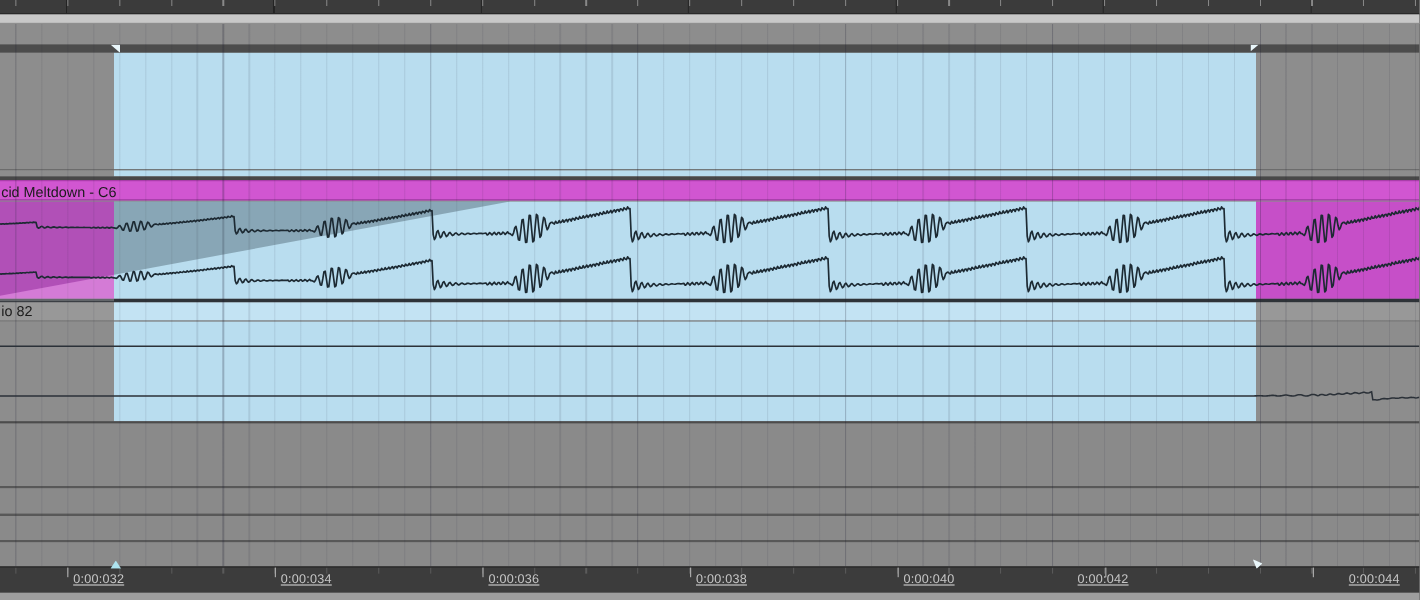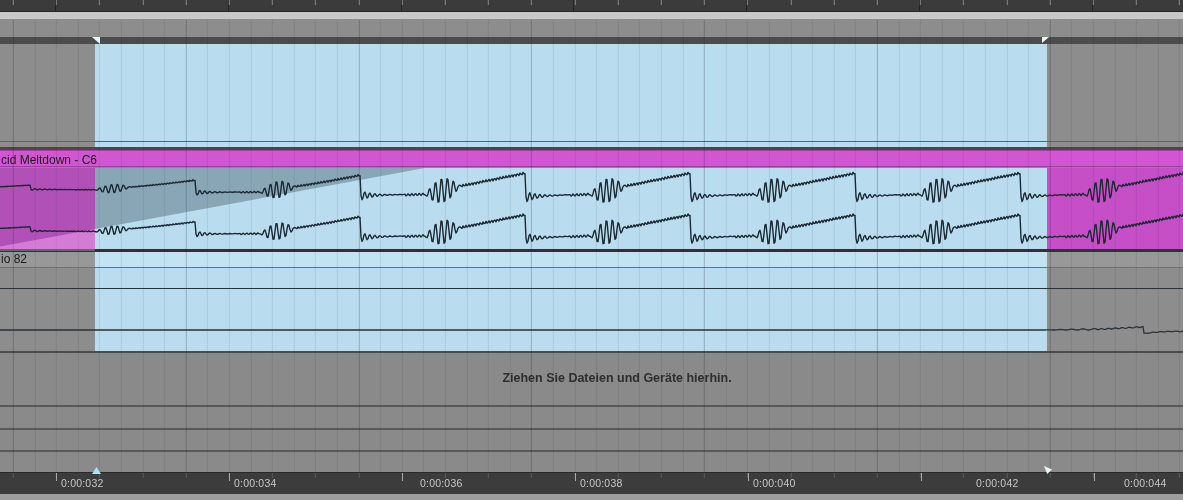--- a/index.html
+++ b/index.html
@@ -57,21 +57,21 @@
   .divider-e{left:0;top:428px;width:1183px;height:2px;background:#585858;}
   .band-f{left:0;top:430px;width:1183px;height:20px;background:var(--band_gray,#8a8a8a);}
   .divider-f{left:0;top:450px;width:1183px;height:2px;background:#585858;}
   .band-g{left:0;top:452px;width:1183px;height:20px;background:var(--band_gray,#8a8a8a);}
 
   .ruler{left:0;top:472px;width:1183px;height:22px;background-color:var(--ruler_bg,#3c3c3c);
     background-image:repeating-linear-gradient(90deg, rgba(170,170,170,.28) 0 1px, transparent 1px 43.2px);
     background-size:100% 5px;background-repeat:repeat-x;background-position:12.8px 0;
     border-top:1px solid #292929;}
   .ruler .tick{top:0;width:1px;height:8px;background:#a8a8a8;}
-  .ruler .rlabel{top:4px;font-size:10.5px;letter-spacing:.2px;color:var(--ruler_text,#c6c6c6);white-space:nowrap;}
+  .ruler .rlabel{top:4px;font-size:10.5px;letter-spacing:.2px;color:var(--ruler_text,#c6c6c6);white-space:nowrap;text-decoration:underline;}
   .bottom-strip{left:0;top:494px;width:1183px;height:6px;background:var(--bottom_strip,#9e9e9e);}
 
   
   .grid{left:0;top:20px;width:1183px;height:452px;pointer-events:none;
     background-image:
       repeating-linear-gradient(90deg, rgba(25,25,45,.16) 0 1px, transparent 1px 172.8px),
       repeating-linear-gradient(90deg, rgba(25,25,45,.10) 0 1px, transparent 1px 21.6px);
     background-position:12.8px 0,12.8px 0;}
 
   
@@ -128,38 +128,37 @@
   <svg class="wave-svg" width="1183" height="500" viewBox="0 0 1183 500">
     <path id="fade-dark-mag" fill="rgba(70,90,102,0.16)" d="M0 168 L95 168 L95 228.9 L0 246.4 Z"></path>
     <path id="fade-dark-blue" fill="rgba(70,90,102,0.42)" d="M95 168 L425 168 L95 228.9 Z"></path>
     <path id="fade-light-mag" fill="rgba(255,255,255,0.25)" d="M0 246.4 L95 228.9 L95 251 L0 251 Z"></path>
     <path id="wave-ch1" fill="none" stroke-width="1.4" stroke-linejoin="round" d="M0 186.6 L1 186.8 L2 186.5 L3 186.6 L4 186.7 L5 186.4 L6 186.5 L7 186.5 L8 186.2 L9 186.4 L10 186.4 L11 186.1 L12 186.3 L13 186.2 L14 185.9 L15 186.2 L16 185.9 L17 185.8 L18 186.0 L19 185.7 L20 185.7 L21 185.9 L22 185.5 L23 185.5 L24 185.7 L25 185.3 L26 185.4 L27 185.5 L28 185.1 L29 185.3 L30 185.2 L31 189.3 L32 190.2 L33 189.8 L34 188.9 L35 188.6 L36 189.3 L37 190.0 L38 189.8 L39 189.1 L40 188.9 L41 189.4 L42 189.8 L43 189.7 L44 189.2 L45 189.1 L46 189.4 L47 189.7 L48 189.7 L49 189.3 L50 189.2 L51 189.5 L52 189.7 L53 189.6 L54 189.4 L55 189.3 L56 189.5 L57 189.7 L58 189.6 L59 189.5 L60 189.4 L61 189.5 L62 189.6 L63 189.6 L64 189.5 L65 189.5 L66 189.6 L67 189.6 L68 189.6 L69 189.6 L70 189.5 L71 189.6 L72 189.6 L73 189.6 L74 189.6 L75 189.6 L76 190.0 L77 189.8 L78 189.4 L79 189.7 L80 190.0 L81 189.7 L82 189.4 L83 189.9 L84 190.0 L85 189.5 L86 189.5 L87 190.0 L88 189.9 L89 189.4 L90 189.7 L91 190.1 L92 189.7 L93 189.4 L94 189.8 L95 189.9 L96 190.1 L97 190.4 L98 189.7 L99 188.4 L100 188.0 L101 189.5 L102 191.6 L103 191.8 L104 189.2 L105 186.3 L106 186.1 L107 189.2 L108 192.6 L109 192.5 L110 188.7 L111 184.8 L112 184.9 L113 188.9 L114 192.6 L115 192.2 L116 188.1 L117 184.5 L118 184.8 L119 188.4 L120 191.4 L121 190.8 L122 187.7 L123 185.2 L124 185.7 L125 187.8 L126 189.1 L127 188.5 L128 187.3 L129 186.8 L130 186.7 L131 187.1 L132 187.3 L133 186.4 L134 187.0 L135 187.0 L136 186.2 L137 186.9 L138 186.6 L139 185.9 L140 186.7 L141 186.1 L142 185.7 L143 186.5 L144 185.7 L145 185.6 L146 186.2 L147 185.3 L148 185.4 L149 185.9 L150 184.9 L151 185.3 L152 185.5 L153 184.5 L154 185.2 L155 185.1 L156 184.2 L157 185.0 L158 184.7 L159 184.0 L160 184.8 L161 184.2 L162 183.7 L163 184.6 L164 183.7 L165 183.5 L166 184.2 L167 183.2 L168 183.4 L169 183.9 L170 182.8 L171 183.2 L172 183.4 L173 182.3 L174 183.0 L175 182.9 L176 182.0 L177 182.8 L178 182.4 L179 181.7 L180 182.6 L181 181.9 L182 181.4 L183 182.3 L184 181.3 L185 181.2 L186 181.9 L187 180.8 L188 181.0 L189 181.5 L190 180.3 L191 180.8 L192 181.0 L193 179.8 L194 180.6 L195 180.4 L196 192.4 L197 194.9 L198 193.9 L199 191.1 L200 190.4 L201 192.3 L202 194.0 L203 193.4 L204 191.5 L205 191.0 L206 192.3 L207 193.5 L208 193.1 L209 191.8 L210 191.4 L211 192.2 L212 193.0 L213 192.8 L214 192.0 L215 191.7 L216 192.2 L217 192.8 L218 192.6 L219 192.0 L220 191.8 L221 192.2 L222 192.5 L223 192.5 L224 192.1 L225 191.9 L226 192.1 L227 192.4 L228 192.3 L229 192.1 L230 191.9 L231 192.1 L232 192.3 L233 192.2 L234 192.0 L235 191.9 L236 192.0 L237 192.1 L238 192.1 L239 192.0 L240 191.9 L241 192.9 L242 192.5 L243 191.6 L244 192.2 L245 192.9 L246 192.1 L247 191.5 L248 192.5 L249 192.8 L250 191.7 L251 191.7 L252 192.7 L253 192.4 L254 191.4 L255 191.9 L256 192.8 L257 192.0 L258 191.3 L259 192.2 L260 192.3 L261 192.8 L262 193.3 L263 191.8 L264 189.1 L265 188.3 L266 191.5 L267 195.8 L268 196.0 L269 190.8 L270 184.8 L271 184.4 L272 190.8 L273 197.6 L274 197.4 L275 189.7 L276 182.0 L277 182.2 L278 190.0 L279 197.4 L280 196.6 L281 188.6 L282 181.4 L283 182.0 L284 189.1 L285 194.9 L286 193.8 L287 187.6 L288 183.0 L289 183.8 L290 187.9 L291 190.4 L292 189.3 L293 186.9 L294 186.1 L295 185.9 L296 186.5 L297 187.0 L298 185.3 L299 186.4 L300 186.3 L301 184.8 L302 186.1 L303 185.6 L304 184.4 L305 185.9 L306 184.8 L307 184.1 L308 185.5 L309 184.1 L310 183.8 L311 185.0 L312 183.3 L313 183.6 L314 184.5 L315 182.7 L316 183.4 L317 183.8 L318 182.0 L319 183.2 L320 183.1 L321 181.5 L322 182.9 L323 182.3 L324 181.1 L325 182.6 L326 181.5 L327 180.7 L328 182.2 L329 180.7 L330 180.4 L331 181.7 L332 179.9 L333 180.2 L334 181.0 L335 179.1 L336 179.9 L337 180.3 L338 178.5 L339 179.7 L340 179.5 L341 177.9 L342 179.4 L343 178.7 L344 177.4 L345 179.0 L346 177.8 L347 177.0 L348 178.5 L349 176.9 L350 176.7 L351 178.0 L352 176.1 L353 176.4 L354 177.3 L355 175.3 L356 176.1 L357 176.5 L358 174.6 L359 175.8 L360 175.6 L361 195.5 L362 199.7 L363 197.9 L364 193.3 L365 192.1 L366 195.3 L367 198.1 L368 197.0 L369 194.0 L370 193.1 L371 195.1 L372 197.1 L373 196.4 L374 194.4 L375 193.7 L376 195.0 L377 196.3 L378 195.9 L379 194.6 L380 194.1 L381 194.9 L382 195.8 L383 195.6 L384 194.6 L385 194.3 L386 194.8 L387 195.4 L388 195.3 L389 194.6 L390 194.4 L391 194.7 L392 195.1 L393 195.0 L394 194.6 L395 194.4 L396 194.6 L397 194.9 L398 194.8 L399 194.5 L400 194.4 L401 194.5 L402 194.7 L403 194.6 L404 194.4 L405 194.3 L406 195.8 L407 195.2 L408 193.8 L409 194.7 L410 195.8 L411 194.5 L412 193.6 L413 195.1 L414 195.5 L415 193.9 L416 193.8 L417 195.4 L418 195.0 L419 193.4 L420 194.1 L421 195.4 L422 194.3 L423 193.2 L424 194.5 L425 194.7 L426 195.5 L427 196.2 L428 194.0 L429 189.8 L430 188.7 L431 193.4 L432 199.7 L433 200.1 L434 192.3 L435 183.4 L436 182.8 L437 192.2 L438 202.1 L439 201.8 L440 190.6 L441 179.4 L442 179.7 L443 191.0 L444 201.6 L445 200.5 L446 188.9 L447 178.7 L448 179.7 L449 189.7 L450 197.8 L451 196.2 L452 187.6 L453 181.1 L454 182.3 L455 188.0 L456 191.4 L457 189.8 L458 186.6 L459 185.5 L460 185.2 L461 186.1 L462 186.7 L463 184.4 L464 185.9 L465 185.8 L466 183.8 L467 185.6 L468 184.9 L469 183.3 L470 185.2 L471 183.9 L472 182.9 L473 184.8 L474 182.9 L475 182.6 L476 184.2 L477 182.0 L478 182.3 L479 183.5 L480 181.2 L481 182.1 L482 182.7 L483 180.4 L484 181.9 L485 181.8 L486 179.8 L487 181.6 L488 180.8 L489 179.3 L490 181.2 L491 179.9 L492 178.9 L493 180.8 L494 178.9 L495 178.6 L496 180.2 L497 178.0 L498 178.4 L499 179.5 L500 177.1 L501 178.1 L502 178.7 L503 176.4 L504 177.9 L505 177.8 L506 175.8 L507 177.6 L508 176.8 L509 175.3 L510 177.3 L511 175.8 L512 174.9 L513 176.8 L514 174.9 L515 174.6 L516 176.2 L517 174.0 L518 174.4 L519 175.5 L520 173.1 L521 174.2 L522 174.7 L523 172.4 L524 173.9 L525 173.8 L526 196.7 L527 201.5 L528 199.4 L529 194.1 L530 192.7 L531 196.4 L532 199.6 L533 198.3 L534 194.8 L535 193.8 L536 196.1 L537 198.2 L538 197.5 L539 195.2 L540 194.4 L541 195.9 L542 197.3 L543 196.8 L544 195.3 L545 194.7 L546 195.7 L547 196.6 L548 196.3 L549 195.3 L550 194.9 L551 195.5 L552 196.1 L553 195.9 L554 195.2 L555 194.9 L556 195.3 L557 195.7 L558 195.5 L559 195.1 L560 194.8 L561 195.1 L562 195.3 L563 195.2 L564 194.9 L565 194.7 L566 194.8 L567 195.0 L568 194.9 L569 194.7 L570 194.6 L571 196.1 L572 195.5 L573 194.0 L574 194.9 L575 196.0 L576 194.7 L577 193.8 L578 195.3 L579 195.7 L580 194.0 L581 193.9 L582 195.5 L583 195.1 L584 193.5 L585 194.2 L586 195.5 L587 194.3 L588 193.2 L589 194.6 L590 194.7 L591 195.5 L592 196.2 L593 194.0 L594 189.8 L595 188.7 L596 193.4 L597 199.7 L598 200.1 L599 192.3 L600 183.4 L601 182.8 L602 192.2 L603 202.1 L604 201.8 L605 190.6 L606 179.4 L607 179.7 L608 191.0 L609 201.6 L610 200.5 L611 188.9 L612 178.7 L613 179.7 L614 189.7 L615 197.8 L616 196.2 L617 187.6 L618 181.1 L619 182.3 L620 188.0 L621 191.4 L622 189.8 L623 186.6 L624 185.5 L625 185.2 L626 186.1 L627 186.7 L628 184.4 L629 185.9 L630 185.8 L631 183.8 L632 185.6 L633 184.9 L634 183.3 L635 185.2 L636 183.9 L637 182.9 L638 184.8 L639 182.9 L640 182.6 L641 184.2 L642 182.0 L643 182.3 L644 183.5 L645 181.2 L646 182.1 L647 182.7 L648 180.4 L649 181.9 L650 181.8 L651 179.8 L652 181.6 L653 180.8 L654 179.3 L655 181.2 L656 179.9 L657 178.9 L658 180.8 L659 178.9 L660 178.6 L661 180.2 L662 178.0 L663 178.4 L664 179.5 L665 177.1 L666 178.1 L667 178.7 L668 176.4 L669 177.9 L670 177.8 L671 175.8 L672 177.6 L673 176.8 L674 175.3 L675 177.3 L676 175.8 L677 174.9 L678 176.8 L679 174.9 L680 174.6 L681 176.2 L682 174.0 L683 174.4 L684 175.5 L685 173.1 L686 174.2 L687 174.7 L688 172.4 L689 173.9 L690 173.8 L691 196.7 L692 201.5 L693 199.4 L694 194.1 L695 192.7 L696 196.4 L697 199.6 L698 198.3 L699 194.8 L700 193.8 L701 196.1 L702 198.2 L703 197.5 L704 195.2 L705 194.4 L706 195.9 L707 197.3 L708 196.8 L709 195.3 L710 194.7 L711 195.7 L712 196.6 L713 196.3 L714 195.3 L715 194.9 L716 195.5 L717 196.1 L718 195.9 L719 195.2 L720 194.9 L721 195.3 L722 195.7 L723 195.5 L724 195.1 L725 194.8 L726 195.1 L727 195.3 L728 195.2 L729 194.9 L730 194.7 L731 194.8 L732 195.0 L733 194.9 L734 194.7 L735 194.6 L736 196.1 L737 195.5 L738 194.0 L739 194.9 L740 196.0 L741 194.7 L742 193.8 L743 195.3 L744 195.7 L745 194.0 L746 193.9 L747 195.5 L748 195.1 L749 193.5 L750 194.2 L751 195.5 L752 194.3 L753 193.2 L754 194.6 L755 194.7 L756 195.5 L757 196.2 L758 194.0 L759 189.8 L760 188.7 L761 193.4 L762 199.7 L763 200.1 L764 192.3 L765 183.4 L766 182.8 L767 192.2 L768 202.1 L769 201.8 L770 190.6 L771 179.4 L772 179.7 L773 191.0 L774 201.6 L775 200.5 L776 188.9 L777 178.7 L778 179.7 L779 189.7 L780 197.8 L781 196.2 L782 187.6 L783 181.1 L784 182.3 L785 188.0 L786 191.4 L787 189.8 L788 186.6 L789 185.5 L790 185.2 L791 186.1 L792 186.7 L793 184.4 L794 185.9 L795 185.8 L796 183.8 L797 185.6 L798 184.9 L799 183.3 L800 185.2 L801 183.9 L802 182.9 L803 184.8 L804 182.9 L805 182.6 L806 184.2 L807 182.0 L808 182.3 L809 183.5 L810 181.2 L811 182.1 L812 182.7 L813 180.4 L814 181.9 L815 181.8 L816 179.8 L817 181.6 L818 180.8 L819 179.3 L820 181.2 L821 179.9 L822 178.9 L823 180.8 L824 178.9 L825 178.6 L826 180.2 L827 178.0 L828 178.4 L829 179.5 L830 177.1 L831 178.1 L832 178.7 L833 176.4 L834 177.9 L835 177.8 L836 175.8 L837 177.6 L838 176.8 L839 175.3 L840 177.3 L841 175.8 L842 174.9 L843 176.8 L844 174.9 L845 174.6 L846 176.2 L847 174.0 L848 174.4 L849 175.5 L850 173.1 L851 174.2 L852 174.7 L853 172.4 L854 173.9 L855 173.8 L856 196.7 L857 201.5 L858 199.4 L859 194.1 L860 192.7 L861 196.4 L862 199.6 L863 198.3 L864 194.8 L865 193.8 L866 196.1 L867 198.2 L868 197.5 L869 195.2 L870 194.4 L871 195.9 L872 197.3 L873 196.8 L874 195.3 L875 194.7 L876 195.7 L877 196.6 L878 196.3 L879 195.3 L880 194.9 L881 195.5 L882 196.1 L883 195.9 L884 195.2 L885 194.9 L886 195.3 L887 195.7 L888 195.5 L889 195.1 L890 194.8 L891 195.1 L892 195.3 L893 195.2 L894 194.9 L895 194.7 L896 194.8 L897 195.0 L898 194.9 L899 194.7 L900 194.6 L901 196.1 L902 195.5 L903 194.0 L904 194.9 L905 196.0 L906 194.7 L907 193.8 L908 195.3 L909 195.7 L910 194.0 L911 193.9 L912 195.5 L913 195.1 L914 193.5 L915 194.2 L916 195.5 L917 194.3 L918 193.2 L919 194.6 L920 194.7 L921 195.5 L922 196.2 L923 194.0 L924 189.8 L925 188.7 L926 193.4 L927 199.7 L928 200.1 L929 192.3 L930 183.4 L931 182.8 L932 192.2 L933 202.1 L934 201.8 L935 190.6 L936 179.4 L937 179.7 L938 191.0 L939 201.6 L940 200.5 L941 188.9 L942 178.7 L943 179.7 L944 189.7 L945 197.8 L946 196.2 L947 187.6 L948 181.1 L949 182.3 L950 188.0 L951 191.4 L952 189.8 L953 186.6 L954 185.5 L955 185.2 L956 186.1 L957 186.7 L958 184.4 L959 185.9 L960 185.8 L961 183.8 L962 185.6 L963 184.9 L964 183.3 L965 185.2 L966 183.9 L967 182.9 L968 184.8 L969 182.9 L970 182.6 L971 184.2 L972 182.0 L973 182.3 L974 183.5 L975 181.2 L976 182.1 L977 182.7 L978 180.4 L979 181.9 L980 181.8 L981 179.8 L982 181.6 L983 180.8 L984 179.3 L985 181.2 L986 179.9 L987 178.9 L988 180.8 L989 178.9 L990 178.6 L991 180.2 L992 178.0 L993 178.4 L994 179.5 L995 177.1 L996 178.1 L997 178.7 L998 176.4 L999 177.9 L1000 177.8 L1001 175.8 L1002 177.6 L1003 176.8 L1004 175.3 L1005 177.3 L1006 175.8 L1007 174.9 L1008 176.8 L1009 174.9 L1010 174.6 L1011 176.2 L1012 174.0 L1013 174.4 L1014 175.5 L1015 173.1 L1016 174.2 L1017 174.7 L1018 172.4 L1019 173.9 L1020 173.8 L1021 196.7 L1022 201.5 L1023 199.4 L1024 194.1 L1025 192.7 L1026 196.4 L1027 199.6 L1028 198.3 L1029 194.8 L1030 193.8 L1031 196.1 L1032 198.2 L1033 197.5 L1034 195.2 L1035 194.4 L1036 195.9 L1037 197.3 L1038 196.8 L1039 195.3 L1040 194.7 L1041 195.7 L1042 196.6 L1043 196.3 L1044 195.3 L1045 194.9 L1046 195.5 L1047 196.1 L1048 195.9 L1049 195.2 L1050 194.9 L1051 195.3 L1052 195.7 L1053 195.5 L1054 195.1 L1055 194.8 L1056 195.1 L1057 195.3 L1058 195.2 L1059 194.9 L1060 194.7 L1061 194.8 L1062 195.0 L1063 194.9 L1064 194.7 L1065 194.6 L1066 196.1 L1067 195.5 L1068 194.0 L1069 194.9 L1070 196.0 L1071 194.7 L1072 193.8 L1073 195.3 L1074 195.7 L1075 194.0 L1076 193.9 L1077 195.5 L1078 195.1 L1079 193.5 L1080 194.2 L1081 195.5 L1082 194.3 L1083 193.2 L1084 194.6 L1085 194.7 L1086 195.5 L1087 196.2 L1088 194.0 L1089 189.8 L1090 188.7 L1091 193.4 L1092 199.7 L1093 200.1 L1094 192.3 L1095 183.4 L1096 182.8 L1097 192.2 L1098 202.1 L1099 201.8 L1100 190.6 L1101 179.4 L1102 179.7 L1103 191.0 L1104 201.6 L1105 200.5 L1106 188.9 L1107 178.7 L1108 179.7 L1109 189.7 L1110 197.8 L1111 196.2 L1112 187.6 L1113 181.1 L1114 182.3 L1115 188.0 L1116 191.4 L1117 189.8 L1118 186.6 L1119 185.5 L1120 185.2 L1121 186.1 L1122 186.7 L1123 184.4 L1124 185.9 L1125 185.8 L1126 183.8 L1127 185.6 L1128 184.9 L1129 183.3 L1130 185.2 L1131 183.9 L1132 182.9 L1133 184.8 L1134 182.9 L1135 182.6 L1136 184.2 L1137 182.0 L1138 182.3 L1139 183.5 L1140 181.2 L1141 182.1 L1142 182.7 L1143 180.4 L1144 181.9 L1145 181.8 L1146 179.8 L1147 181.6 L1148 180.8 L1149 179.3 L1150 181.2 L1151 179.9 L1152 178.9 L1153 180.8 L1154 178.9 L1155 178.6 L1156 180.2 L1157 178.0 L1158 178.4 L1159 179.5 L1160 177.1 L1161 178.1 L1162 178.7 L1163 176.4 L1164 177.9 L1165 177.8 L1166 175.8 L1167 177.6 L1168 176.8 L1169 175.3 L1170 177.3 L1171 175.8 L1172 174.9 L1173 176.8 L1174 174.9 L1175 174.6 L1176 176.2 L1177 174.0 L1178 174.4 L1179 175.5 L1180 173.1 L1181 174.2 L1182 174.7 L1183 172.4" stroke="#1d2a33"></path>
     <path id="wave-ch2" fill="none" stroke-width="1.4" stroke-linejoin="round" d="M0 228.2 L1 228.4 L2 228.1 L3 228.2 L4 228.3 L5 228.0 L6 228.1 L7 228.1 L8 227.8 L9 228.0 L10 228.0 L11 227.7 L12 227.9 L13 227.8 L14 227.5 L15 227.8 L16 227.5 L17 227.4 L18 227.6 L19 227.3 L20 227.3 L21 227.5 L22 227.1 L23 227.1 L24 227.3 L25 226.9 L26 227.0 L27 227.1 L28 226.7 L29 226.9 L30 226.8 L31 230.9 L32 231.8 L33 231.4 L34 230.5 L35 230.2 L36 230.9 L37 231.6 L38 231.4 L39 230.7 L40 230.5 L41 231.0 L42 231.4 L43 231.3 L44 230.8 L45 230.7 L46 231.0 L47 231.3 L48 231.3 L49 230.9 L50 230.8 L51 231.1 L52 231.3 L53 231.2 L54 231.0 L55 230.9 L56 231.1 L57 231.3 L58 231.2 L59 231.1 L60 231.0 L61 231.1 L62 231.2 L63 231.2 L64 231.1 L65 231.1 L66 231.2 L67 231.2 L68 231.2 L69 231.2 L70 231.1 L71 231.2 L72 231.2 L73 231.2 L74 231.2 L75 231.2 L76 231.6 L77 231.4 L78 231.0 L79 231.3 L80 231.6 L81 231.3 L82 231.0 L83 231.5 L84 231.6 L85 231.1 L86 231.1 L87 231.6 L88 231.5 L89 231.0 L90 231.3 L91 231.7 L92 231.3 L93 231.0 L94 231.4 L95 231.5 L96 231.7 L97 232.0 L98 231.3 L99 230.0 L100 229.6 L101 231.1 L102 233.2 L103 233.4 L104 230.8 L105 227.9 L106 227.7 L107 230.8 L108 234.2 L109 234.1 L110 230.3 L111 226.4 L112 226.5 L113 230.5 L114 234.2 L115 233.8 L116 229.7 L117 226.1 L118 226.4 L119 230.0 L120 233.0 L121 232.4 L122 229.3 L123 226.8 L124 227.3 L125 229.4 L126 230.7 L127 230.1 L128 228.9 L129 228.4 L130 228.3 L131 228.7 L132 228.9 L133 228.0 L134 228.6 L135 228.6 L136 227.8 L137 228.5 L138 228.2 L139 227.5 L140 228.3 L141 227.7 L142 227.3 L143 228.1 L144 227.3 L145 227.2 L146 227.8 L147 226.9 L148 227.0 L149 227.5 L150 226.5 L151 226.9 L152 227.1 L153 226.1 L154 226.8 L155 226.7 L156 225.8 L157 226.6 L158 226.3 L159 225.6 L160 226.4 L161 225.8 L162 225.3 L163 226.2 L164 225.3 L165 225.1 L166 225.8 L167 224.8 L168 225.0 L169 225.5 L170 224.4 L171 224.8 L172 225.0 L173 223.9 L174 224.6 L175 224.5 L176 223.6 L177 224.4 L178 224.0 L179 223.3 L180 224.2 L181 223.5 L182 223.0 L183 223.9 L184 222.9 L185 222.8 L186 223.5 L187 222.4 L188 222.6 L189 223.1 L190 221.9 L191 222.4 L192 222.6 L193 221.4 L194 222.2 L195 222.0 L196 234.0 L197 236.5 L198 235.5 L199 232.7 L200 232.0 L201 233.9 L202 235.6 L203 235.0 L204 233.1 L205 232.6 L206 233.9 L207 235.1 L208 234.7 L209 233.4 L210 233.0 L211 233.8 L212 234.6 L213 234.4 L214 233.6 L215 233.3 L216 233.8 L217 234.4 L218 234.2 L219 233.6 L220 233.4 L221 233.8 L222 234.1 L223 234.1 L224 233.7 L225 233.5 L226 233.7 L227 234.0 L228 233.9 L229 233.7 L230 233.5 L231 233.7 L232 233.9 L233 233.8 L234 233.6 L235 233.5 L236 233.6 L237 233.7 L238 233.7 L239 233.6 L240 233.5 L241 234.5 L242 234.1 L243 233.2 L244 233.8 L245 234.5 L246 233.7 L247 233.1 L248 234.1 L249 234.4 L250 233.3 L251 233.3 L252 234.3 L253 234.0 L254 233.0 L255 233.5 L256 234.4 L257 233.6 L258 232.9 L259 233.8 L260 233.9 L261 234.4 L262 234.9 L263 233.4 L264 230.7 L265 229.9 L266 233.1 L267 237.4 L268 237.6 L269 232.4 L270 226.4 L271 226.0 L272 232.4 L273 239.2 L274 239.0 L275 231.3 L276 223.6 L277 223.8 L278 231.6 L279 239.0 L280 238.2 L281 230.2 L282 223.0 L283 223.6 L284 230.7 L285 236.5 L286 235.4 L287 229.2 L288 224.6 L289 225.4 L290 229.5 L291 232.0 L292 230.9 L293 228.5 L294 227.7 L295 227.5 L296 228.1 L297 228.6 L298 226.9 L299 228.0 L300 227.9 L301 226.4 L302 227.7 L303 227.2 L304 226.0 L305 227.5 L306 226.4 L307 225.7 L308 227.1 L309 225.7 L310 225.4 L311 226.6 L312 224.9 L313 225.2 L314 226.1 L315 224.3 L316 225.0 L317 225.4 L318 223.6 L319 224.8 L320 224.7 L321 223.1 L322 224.5 L323 223.9 L324 222.7 L325 224.2 L326 223.1 L327 222.3 L328 223.8 L329 222.3 L330 222.0 L331 223.3 L332 221.5 L333 221.8 L334 222.6 L335 220.7 L336 221.5 L337 221.9 L338 220.1 L339 221.3 L340 221.1 L341 219.5 L342 221.0 L343 220.3 L344 219.0 L345 220.6 L346 219.4 L347 218.6 L348 220.1 L349 218.5 L350 218.3 L351 219.6 L352 217.7 L353 218.0 L354 218.9 L355 216.9 L356 217.7 L357 218.1 L358 216.2 L359 217.4 L360 217.2 L361 237.1 L362 241.3 L363 239.5 L364 234.9 L365 233.7 L366 236.9 L367 239.7 L368 238.6 L369 235.6 L370 234.7 L371 236.7 L372 238.7 L373 238.0 L374 236.0 L375 235.3 L376 236.6 L377 237.9 L378 237.5 L379 236.2 L380 235.7 L381 236.5 L382 237.4 L383 237.2 L384 236.2 L385 235.9 L386 236.4 L387 237.0 L388 236.9 L389 236.2 L390 236.0 L391 236.3 L392 236.7 L393 236.6 L394 236.2 L395 236.0 L396 236.2 L397 236.5 L398 236.4 L399 236.1 L400 236.0 L401 236.1 L402 236.3 L403 236.2 L404 236.0 L405 235.9 L406 237.4 L407 236.8 L408 235.4 L409 236.3 L410 237.4 L411 236.1 L412 235.2 L413 236.7 L414 237.1 L415 235.5 L416 235.4 L417 237.0 L418 236.6 L419 235.0 L420 235.7 L421 237.0 L422 235.9 L423 234.8 L424 236.1 L425 236.3 L426 237.1 L427 237.8 L428 235.6 L429 231.4 L430 230.3 L431 235.0 L432 241.3 L433 241.7 L434 233.9 L435 225.0 L436 224.4 L437 233.8 L438 243.7 L439 243.4 L440 232.2 L441 221.0 L442 221.3 L443 232.6 L444 243.2 L445 242.1 L446 230.5 L447 220.3 L448 221.3 L449 231.3 L450 239.4 L451 237.8 L452 229.2 L453 222.7 L454 223.9 L455 229.6 L456 233.0 L457 231.4 L458 228.2 L459 227.1 L460 226.8 L461 227.7 L462 228.3 L463 226.0 L464 227.5 L465 227.4 L466 225.4 L467 227.2 L468 226.5 L469 224.9 L470 226.8 L471 225.5 L472 224.5 L473 226.4 L474 224.5 L475 224.2 L476 225.8 L477 223.6 L478 223.9 L479 225.1 L480 222.8 L481 223.7 L482 224.3 L483 222.0 L484 223.5 L485 223.4 L486 221.4 L487 223.2 L488 222.4 L489 220.9 L490 222.8 L491 221.5 L492 220.5 L493 222.4 L494 220.5 L495 220.2 L496 221.8 L497 219.6 L498 220.0 L499 221.1 L500 218.7 L501 219.7 L502 220.3 L503 218.0 L504 219.5 L505 219.4 L506 217.4 L507 219.2 L508 218.4 L509 216.9 L510 218.9 L511 217.4 L512 216.5 L513 218.4 L514 216.5 L515 216.2 L516 217.8 L517 215.6 L518 216.0 L519 217.1 L520 214.7 L521 215.8 L522 216.3 L523 214.0 L524 215.5 L525 215.4 L526 238.3 L527 243.1 L528 241.0 L529 235.7 L530 234.3 L531 238.0 L532 241.2 L533 239.9 L534 236.4 L535 235.4 L536 237.7 L537 239.8 L538 239.1 L539 236.8 L540 236.0 L541 237.5 L542 238.9 L543 238.4 L544 236.9 L545 236.3 L546 237.3 L547 238.2 L548 237.9 L549 236.9 L550 236.5 L551 237.1 L552 237.7 L553 237.5 L554 236.8 L555 236.5 L556 236.9 L557 237.3 L558 237.1 L559 236.7 L560 236.4 L561 236.7 L562 236.9 L563 236.8 L564 236.5 L565 236.3 L566 236.4 L567 236.6 L568 236.5 L569 236.3 L570 236.2 L571 237.7 L572 237.1 L573 235.6 L574 236.5 L575 237.6 L576 236.3 L577 235.4 L578 236.9 L579 237.3 L580 235.6 L581 235.5 L582 237.1 L583 236.7 L584 235.1 L585 235.8 L586 237.1 L587 235.9 L588 234.8 L589 236.2 L590 236.3 L591 237.1 L592 237.8 L593 235.6 L594 231.4 L595 230.3 L596 235.0 L597 241.3 L598 241.7 L599 233.9 L600 225.0 L601 224.4 L602 233.8 L603 243.7 L604 243.4 L605 232.2 L606 221.0 L607 221.3 L608 232.6 L609 243.2 L610 242.1 L611 230.5 L612 220.3 L613 221.3 L614 231.3 L615 239.4 L616 237.8 L617 229.2 L618 222.7 L619 223.9 L620 229.6 L621 233.0 L622 231.4 L623 228.2 L624 227.1 L625 226.8 L626 227.7 L627 228.3 L628 226.0 L629 227.5 L630 227.4 L631 225.4 L632 227.2 L633 226.5 L634 224.9 L635 226.8 L636 225.5 L637 224.5 L638 226.4 L639 224.5 L640 224.2 L641 225.8 L642 223.6 L643 223.9 L644 225.1 L645 222.8 L646 223.7 L647 224.3 L648 222.0 L649 223.5 L650 223.4 L651 221.4 L652 223.2 L653 222.4 L654 220.9 L655 222.8 L656 221.5 L657 220.5 L658 222.4 L659 220.5 L660 220.2 L661 221.8 L662 219.6 L663 220.0 L664 221.1 L665 218.7 L666 219.7 L667 220.3 L668 218.0 L669 219.5 L670 219.4 L671 217.4 L672 219.2 L673 218.4 L674 216.9 L675 218.9 L676 217.4 L677 216.5 L678 218.4 L679 216.5 L680 216.2 L681 217.8 L682 215.6 L683 216.0 L684 217.1 L685 214.7 L686 215.8 L687 216.3 L688 214.0 L689 215.5 L690 215.4 L691 238.3 L692 243.1 L693 241.0 L694 235.7 L695 234.3 L696 238.0 L697 241.2 L698 239.9 L699 236.4 L700 235.4 L701 237.7 L702 239.8 L703 239.1 L704 236.8 L705 236.0 L706 237.5 L707 238.9 L708 238.4 L709 236.9 L710 236.3 L711 237.3 L712 238.2 L713 237.9 L714 236.9 L715 236.5 L716 237.1 L717 237.7 L718 237.5 L719 236.8 L720 236.5 L721 236.9 L722 237.3 L723 237.1 L724 236.7 L725 236.4 L726 236.7 L727 236.9 L728 236.8 L729 236.5 L730 236.3 L731 236.4 L732 236.6 L733 236.5 L734 236.3 L735 236.2 L736 237.7 L737 237.1 L738 235.6 L739 236.5 L740 237.6 L741 236.3 L742 235.4 L743 236.9 L744 237.3 L745 235.6 L746 235.5 L747 237.1 L748 236.7 L749 235.1 L750 235.8 L751 237.1 L752 235.9 L753 234.8 L754 236.2 L755 236.3 L756 237.1 L757 237.8 L758 235.6 L759 231.4 L760 230.3 L761 235.0 L762 241.3 L763 241.7 L764 233.9 L765 225.0 L766 224.4 L767 233.8 L768 243.7 L769 243.4 L770 232.2 L771 221.0 L772 221.3 L773 232.6 L774 243.2 L775 242.1 L776 230.5 L777 220.3 L778 221.3 L779 231.3 L780 239.4 L781 237.8 L782 229.2 L783 222.7 L784 223.9 L785 229.6 L786 233.0 L787 231.4 L788 228.2 L789 227.1 L790 226.8 L791 227.7 L792 228.3 L793 226.0 L794 227.5 L795 227.4 L796 225.4 L797 227.2 L798 226.5 L799 224.9 L800 226.8 L801 225.5 L802 224.5 L803 226.4 L804 224.5 L805 224.2 L806 225.8 L807 223.6 L808 223.9 L809 225.1 L810 222.8 L811 223.7 L812 224.3 L813 222.0 L814 223.5 L815 223.4 L816 221.4 L817 223.2 L818 222.4 L819 220.9 L820 222.8 L821 221.5 L822 220.5 L823 222.4 L824 220.5 L825 220.2 L826 221.8 L827 219.6 L828 220.0 L829 221.1 L830 218.7 L831 219.7 L832 220.3 L833 218.0 L834 219.5 L835 219.4 L836 217.4 L837 219.2 L838 218.4 L839 216.9 L840 218.9 L841 217.4 L842 216.5 L843 218.4 L844 216.5 L845 216.2 L846 217.8 L847 215.6 L848 216.0 L849 217.1 L850 214.7 L851 215.8 L852 216.3 L853 214.0 L854 215.5 L855 215.4 L856 238.3 L857 243.1 L858 241.0 L859 235.7 L860 234.3 L861 238.0 L862 241.2 L863 239.9 L864 236.4 L865 235.4 L866 237.7 L867 239.8 L868 239.1 L869 236.8 L870 236.0 L871 237.5 L872 238.9 L873 238.4 L874 236.9 L875 236.3 L876 237.3 L877 238.2 L878 237.9 L879 236.9 L880 236.5 L881 237.1 L882 237.7 L883 237.5 L884 236.8 L885 236.5 L886 236.9 L887 237.3 L888 237.1 L889 236.7 L890 236.4 L891 236.7 L892 236.9 L893 236.8 L894 236.5 L895 236.3 L896 236.4 L897 236.6 L898 236.5 L899 236.3 L900 236.2 L901 237.7 L902 237.1 L903 235.6 L904 236.5 L905 237.6 L906 236.3 L907 235.4 L908 236.9 L909 237.3 L910 235.6 L911 235.5 L912 237.1 L913 236.7 L914 235.1 L915 235.8 L916 237.1 L917 235.9 L918 234.8 L919 236.2 L920 236.3 L921 237.1 L922 237.8 L923 235.6 L924 231.4 L925 230.3 L926 235.0 L927 241.3 L928 241.7 L929 233.9 L930 225.0 L931 224.4 L932 233.8 L933 243.7 L934 243.4 L935 232.2 L936 221.0 L937 221.3 L938 232.6 L939 243.2 L940 242.1 L941 230.5 L942 220.3 L943 221.3 L944 231.3 L945 239.4 L946 237.8 L947 229.2 L948 222.7 L949 223.9 L950 229.6 L951 233.0 L952 231.4 L953 228.2 L954 227.1 L955 226.8 L956 227.7 L957 228.3 L958 226.0 L959 227.5 L960 227.4 L961 225.4 L962 227.2 L963 226.5 L964 224.9 L965 226.8 L966 225.5 L967 224.5 L968 226.4 L969 224.5 L970 224.2 L971 225.8 L972 223.6 L973 223.9 L974 225.1 L975 222.8 L976 223.7 L977 224.3 L978 222.0 L979 223.5 L980 223.4 L981 221.4 L982 223.2 L983 222.4 L984 220.9 L985 222.8 L986 221.5 L987 220.5 L988 222.4 L989 220.5 L990 220.2 L991 221.8 L992 219.6 L993 220.0 L994 221.1 L995 218.7 L996 219.7 L997 220.3 L998 218.0 L999 219.5 L1000 219.4 L1001 217.4 L1002 219.2 L1003 218.4 L1004 216.9 L1005 218.9 L1006 217.4 L1007 216.5 L1008 218.4 L1009 216.5 L1010 216.2 L1011 217.8 L1012 215.6 L1013 216.0 L1014 217.1 L1015 214.7 L1016 215.8 L1017 216.3 L1018 214.0 L1019 215.5 L1020 215.4 L1021 238.3 L1022 243.1 L1023 241.0 L1024 235.7 L1025 234.3 L1026 238.0 L1027 241.2 L1028 239.9 L1029 236.4 L1030 235.4 L1031 237.7 L1032 239.8 L1033 239.1 L1034 236.8 L1035 236.0 L1036 237.5 L1037 238.9 L1038 238.4 L1039 236.9 L1040 236.3 L1041 237.3 L1042 238.2 L1043 237.9 L1044 236.9 L1045 236.5 L1046 237.1 L1047 237.7 L1048 237.5 L1049 236.8 L1050 236.5 L1051 236.9 L1052 237.3 L1053 237.1 L1054 236.7 L1055 236.4 L1056 236.7 L1057 236.9 L1058 236.8 L1059 236.5 L1060 236.3 L1061 236.4 L1062 236.6 L1063 236.5 L1064 236.3 L1065 236.2 L1066 237.7 L1067 237.1 L1068 235.6 L1069 236.5 L1070 237.6 L1071 236.3 L1072 235.4 L1073 236.9 L1074 237.3 L1075 235.6 L1076 235.5 L1077 237.1 L1078 236.7 L1079 235.1 L1080 235.8 L1081 237.1 L1082 235.9 L1083 234.8 L1084 236.2 L1085 236.3 L1086 237.1 L1087 237.8 L1088 235.6 L1089 231.4 L1090 230.3 L1091 235.0 L1092 241.3 L1093 241.7 L1094 233.9 L1095 225.0 L1096 224.4 L1097 233.8 L1098 243.7 L1099 243.4 L1100 232.2 L1101 221.0 L1102 221.3 L1103 232.6 L1104 243.2 L1105 242.1 L1106 230.5 L1107 220.3 L1108 221.3 L1109 231.3 L1110 239.4 L1111 237.8 L1112 229.2 L1113 222.7 L1114 223.9 L1115 229.6 L1116 233.0 L1117 231.4 L1118 228.2 L1119 227.1 L1120 226.8 L1121 227.7 L1122 228.3 L1123 226.0 L1124 227.5 L1125 227.4 L1126 225.4 L1127 227.2 L1128 226.5 L1129 224.9 L1130 226.8 L1131 225.5 L1132 224.5 L1133 226.4 L1134 224.5 L1135 224.2 L1136 225.8 L1137 223.6 L1138 223.9 L1139 225.1 L1140 222.8 L1141 223.7 L1142 224.3 L1143 222.0 L1144 223.5 L1145 223.4 L1146 221.4 L1147 223.2 L1148 222.4 L1149 220.9 L1150 222.8 L1151 221.5 L1152 220.5 L1153 222.4 L1154 220.5 L1155 220.2 L1156 221.8 L1157 219.6 L1158 220.0 L1159 221.1 L1160 218.7 L1161 219.7 L1162 220.3 L1163 218.0 L1164 219.5 L1165 219.4 L1166 217.4 L1167 219.2 L1168 218.4 L1169 216.9 L1170 218.9 L1171 217.4 L1172 216.5 L1173 218.4 L1174 216.5 L1175 216.2 L1176 217.8 L1177 215.6 L1178 216.0 L1179 217.1 L1180 214.7 L1181 215.8 L1182 216.3 L1183 214.0" stroke="#1d2a33"></path>
     <path id="t2-line1" fill="none" stroke-width="1.2" d="M0 288.5 L1183 288.5" stroke="#2b3138"></path>
     <path id="t2-line2" fill="none" stroke-width="1.3" d="M0 330.0 L1 330.0 L2 330.0 L3 330.0 L4 330.0 L5 330.0 L6 330.0 L7 330.0 L8 330.0 L9 330.0 L10 330.0 L11 330.0 L12 330.0 L13 330.0 L14 330.0 L15 330.0 L16 330.0 L17 330.0 L18 330.0 L19 330.0 L20 330.0 L21 330.0 L22 330.0 L23 330.0 L24 330.0 L25 330.0 L26 330.0 L27 330.0 L28 330.0 L29 330.0 L30 330.0 L31 330.0 L32 330.0 L33 330.0 L34 330.0 L35 330.0 L36 330.0 L37 330.0 L38 330.0 L39 330.0 L40 330.0 L41 330.0 L42 330.0 L43 330.0 L44 330.0 L45 330.0 L46 330.0 L47 330.0 L48 330.0 L49 330.0 L50 330.0 L51 330.0 L52 330.0 L53 330.0 L54 330.0 L55 330.0 L56 330.0 L57 330.0 L58 330.0 L59 330.0 L60 330.0 L61 330.0 L62 330.0 L63 330.0 L64 330.0 L65 330.0 L66 330.0 L67 330.0 L68 330.0 L69 330.0 L70 330.0 L71 330.0 L72 330.0 L73 330.0 L74 330.0 L75 330.0 L76 330.0 L77 330.0 L78 330.0 L79 330.0 L80 330.0 L81 330.0 L82 330.0 L83 330.0 L84 330.0 L85 330.0 L86 330.0 L87 330.0 L88 330.0 L89 330.0 L90 330.0 L91 330.0 L92 330.0 L93 330.0 L94 330.0 L95 330.0 L96 330.0 L97 330.0 L98 330.0 L99 330.0 L100 330.0 L101 330.0 L102 330.0 L103 330.0 L104 330.0 L105 330.0 L106 330.0 L107 330.0 L108 330.0 L109 330.0 L110 330.0 L111 330.0 L112 330.0 L113 330.0 L114 330.0 L115 330.0 L116 330.0 L117 330.0 L118 330.0 L119 330.0 L120 330.0 L121 330.0 L122 330.0 L123 330.0 L124 330.0 L125 330.0 L126 330.0 L127 330.0 L128 330.0 L129 330.0 L130 330.0 L131 330.0 L132 330.0 L133 330.0 L134 330.0 L135 330.0 L136 330.0 L137 330.0 L138 330.0 L139 330.0 L140 330.0 L141 330.0 L142 330.0 L143 330.0 L144 330.0 L145 330.0 L146 330.0 L147 330.0 L148 330.0 L149 330.0 L150 330.0 L151 330.0 L152 330.0 L153 330.0 L154 330.0 L155 330.0 L156 330.0 L157 330.0 L158 330.0 L159 330.0 L160 330.0 L161 330.0 L162 330.0 L163 330.0 L164 330.0 L165 330.0 L166 330.0 L167 330.0 L168 330.0 L169 330.0 L170 330.0 L171 330.0 L172 330.0 L173 330.0 L174 330.0 L175 330.0 L176 330.0 L177 330.0 L178 330.0 L179 330.0 L180 330.0 L181 330.0 L182 330.0 L183 330.0 L184 330.0 L185 330.0 L186 330.0 L187 330.0 L188 330.0 L189 330.0 L190 330.0 L191 330.0 L192 330.0 L193 330.0 L194 330.0 L195 330.0 L196 330.0 L197 330.0 L198 330.0 L199 330.0 L200 330.0 L201 330.0 L202 330.0 L203 330.0 L204 330.0 L205 330.0 L206 330.0 L207 330.0 L208 330.0 L209 330.0 L210 330.0 L211 330.0 L212 330.0 L213 330.0 L214 330.0 L215 330.0 L216 330.0 L217 330.0 L218 330.0 L219 330.0 L220 330.0 L221 330.0 L222 330.0 L223 330.0 L224 330.0 L225 330.0 L226 330.0 L227 330.0 L228 330.0 L229 330.0 L230 330.0 L231 330.0 L232 330.0 L233 330.0 L234 330.0 L235 330.0 L236 330.0 L237 330.0 L238 330.0 L239 330.0 L240 330.0 L241 330.0 L242 330.0 L243 330.0 L244 330.0 L245 330.0 L246 330.0 L247 330.0 L248 330.0 L249 330.0 L250 330.0 L251 330.0 L252 330.0 L253 330.0 L254 330.0 L255 330.0 L256 330.0 L257 330.0 L258 330.0 L259 330.0 L260 330.0 L261 330.0 L262 330.0 L263 330.0 L264 330.0 L265 330.0 L266 330.0 L267 330.0 L268 330.0 L269 330.0 L270 330.0 L271 330.0 L272 330.0 L273 330.0 L274 330.0 L275 330.0 L276 330.0 L277 330.0 L278 330.0 L279 330.0 L280 330.0 L281 330.0 L282 330.0 L283 330.0 L284 330.0 L285 330.0 L286 330.0 L287 330.0 L288 330.0 L289 330.0 L290 330.0 L291 330.0 L292 330.0 L293 330.0 L294 330.0 L295 330.0 L296 330.0 L297 330.0 L298 330.0 L299 330.0 L300 330.0 L301 330.0 L302 330.0 L303 330.0 L304 330.0 L305 330.0 L306 330.0 L307 330.0 L308 330.0 L309 330.0 L310 330.0 L311 330.0 L312 330.0 L313 330.0 L314 330.0 L315 330.0 L316 330.0 L317 330.0 L318 330.0 L319 330.0 L320 330.0 L321 330.0 L322 330.0 L323 330.0 L324 330.0 L325 330.0 L326 330.0 L327 330.0 L328 330.0 L329 330.0 L330 330.0 L331 330.0 L332 330.0 L333 330.0 L334 330.0 L335 330.0 L336 330.0 L337 330.0 L338 330.0 L339 330.0 L340 330.0 L341 330.0 L342 330.0 L343 330.0 L344 330.0 L345 330.0 L346 330.0 L347 330.0 L348 330.0 L349 330.0 L350 330.0 L351 330.0 L352 330.0 L353 330.0 L354 330.0 L355 330.0 L356 330.0 L357 330.0 L358 330.0 L359 330.0 L360 330.0 L361 330.0 L362 330.0 L363 330.0 L364 330.0 L365 330.0 L366 330.0 L367 330.0 L368 330.0 L369 330.0 L370 330.0 L371 330.0 L372 330.0 L373 330.0 L374 330.0 L375 330.0 L376 330.0 L377 330.0 L378 330.0 L379 330.0 L380 330.0 L381 330.0 L382 330.0 L383 330.0 L384 330.0 L385 330.0 L386 330.0 L387 330.0 L388 330.0 L389 330.0 L390 330.0 L391 330.0 L392 330.0 L393 330.0 L394 330.0 L395 330.0 L396 330.0 L397 330.0 L398 330.0 L399 330.0 L400 330.0 L401 330.0 L402 330.0 L403 330.0 L404 330.0 L405 330.0 L406 330.0 L407 330.0 L408 330.0 L409 330.0 L410 330.0 L411 330.0 L412 330.0 L413 330.0 L414 330.0 L415 330.0 L416 330.0 L417 330.0 L418 330.0 L419 330.0 L420 330.0 L421 330.0 L422 330.0 L423 330.0 L424 330.0 L425 330.0 L426 330.0 L427 330.0 L428 330.0 L429 330.0 L430 330.0 L431 330.0 L432 330.0 L433 330.0 L434 330.0 L435 330.0 L436 330.0 L437 330.0 L438 330.0 L439 330.0 L440 330.0 L441 330.0 L442 330.0 L443 330.0 L444 330.0 L445 330.0 L446 330.0 L447 330.0 L448 330.0 L449 330.0 L450 330.0 L451 330.0 L452 330.0 L453 330.0 L454 330.0 L455 330.0 L456 330.0 L457 330.0 L458 330.0 L459 330.0 L460 330.0 L461 330.0 L462 330.0 L463 330.0 L464 330.0 L465 330.0 L466 330.0 L467 330.0 L468 330.0 L469 330.0 L470 330.0 L471 330.0 L472 330.0 L473 330.0 L474 330.0 L475 330.0 L476 330.0 L477 330.0 L478 330.0 L479 330.0 L480 330.0 L481 330.0 L482 330.0 L483 330.0 L484 330.0 L485 330.0 L486 330.0 L487 330.0 L488 330.0 L489 330.0 L490 330.0 L491 330.0 L492 330.0 L493 330.0 L494 330.0 L495 330.0 L496 330.0 L497 330.0 L498 330.0 L499 330.0 L500 330.0 L501 330.0 L502 330.0 L503 330.0 L504 330.0 L505 330.0 L506 330.0 L507 330.0 L508 330.0 L509 330.0 L510 330.0 L511 330.0 L512 330.0 L513 330.0 L514 330.0 L515 330.0 L516 330.0 L517 330.0 L518 330.0 L519 330.0 L520 330.0 L521 330.0 L522 330.0 L523 330.0 L524 330.0 L525 330.0 L526 330.0 L527 330.0 L528 330.0 L529 330.0 L530 330.0 L531 330.0 L532 330.0 L533 330.0 L534 330.0 L535 330.0 L536 330.0 L537 330.0 L538 330.0 L539 330.0 L540 330.0 L541 330.0 L542 330.0 L543 330.0 L544 330.0 L545 330.0 L546 330.0 L547 330.0 L548 330.0 L549 330.0 L550 330.0 L551 330.0 L552 330.0 L553 330.0 L554 330.0 L555 330.0 L556 330.0 L557 330.0 L558 330.0 L559 330.0 L560 330.0 L561 330.0 L562 330.0 L563 330.0 L564 330.0 L565 330.0 L566 330.0 L567 330.0 L568 330.0 L569 330.0 L570 330.0 L571 330.0 L572 330.0 L573 330.0 L574 330.0 L575 330.0 L576 330.0 L577 330.0 L578 330.0 L579 330.0 L580 330.0 L581 330.0 L582 330.0 L583 330.0 L584 330.0 L585 330.0 L586 330.0 L587 330.0 L588 330.0 L589 330.0 L590 330.0 L591 330.0 L592 330.0 L593 330.0 L594 330.0 L595 330.0 L596 330.0 L597 330.0 L598 330.0 L599 330.0 L600 330.0 L601 330.0 L602 330.0 L603 330.0 L604 330.0 L605 330.0 L606 330.0 L607 330.0 L608 330.0 L609 330.0 L610 330.0 L611 330.0 L612 330.0 L613 330.0 L614 330.0 L615 330.0 L616 330.0 L617 330.0 L618 330.0 L619 330.0 L620 330.0 L621 330.0 L622 330.0 L623 330.0 L624 330.0 L625 330.0 L626 330.0 L627 330.0 L628 330.0 L629 330.0 L630 330.0 L631 330.0 L632 330.0 L633 330.0 L634 330.0 L635 330.0 L636 330.0 L637 330.0 L638 330.0 L639 330.0 L640 330.0 L641 330.0 L642 330.0 L643 330.0 L644 330.0 L645 330.0 L646 330.0 L647 330.0 L648 330.0 L649 330.0 L650 330.0 L651 330.0 L652 330.0 L653 330.0 L654 330.0 L655 330.0 L656 330.0 L657 330.0 L658 330.0 L659 330.0 L660 330.0 L661 330.0 L662 330.0 L663 330.0 L664 330.0 L665 330.0 L666 330.0 L667 330.0 L668 330.0 L669 330.0 L670 330.0 L671 330.0 L672 330.0 L673 330.0 L674 330.0 L675 330.0 L676 330.0 L677 330.0 L678 330.0 L679 330.0 L680 330.0 L681 330.0 L682 330.0 L683 330.0 L684 330.0 L685 330.0 L686 330.0 L687 330.0 L688 330.0 L689 330.0 L690 330.0 L691 330.0 L692 330.0 L693 330.0 L694 330.0 L695 330.0 L696 330.0 L697 330.0 L698 330.0 L699 330.0 L700 330.0 L701 330.0 L702 330.0 L703 330.0 L704 330.0 L705 330.0 L706 330.0 L707 330.0 L708 330.0 L709 330.0 L710 330.0 L711 330.0 L712 330.0 L713 330.0 L714 330.0 L715 330.0 L716 330.0 L717 330.0 L718 330.0 L719 330.0 L720 330.0 L721 330.0 L722 330.0 L723 330.0 L724 330.0 L725 330.0 L726 330.0 L727 330.0 L728 330.0 L729 330.0 L730 330.0 L731 330.0 L732 330.0 L733 330.0 L734 330.0 L735 330.0 L736 330.0 L737 330.0 L738 330.0 L739 330.0 L740 330.0 L741 330.0 L742 330.0 L743 330.0 L744 330.0 L745 330.0 L746 330.0 L747 330.0 L748 330.0 L749 330.0 L750 330.0 L751 330.0 L752 330.0 L753 330.0 L754 330.0 L755 330.0 L756 330.0 L757 330.0 L758 330.0 L759 330.0 L760 330.0 L761 330.0 L762 330.0 L763 330.0 L764 330.0 L765 330.0 L766 330.0 L767 330.0 L768 330.0 L769 330.0 L770 330.0 L771 330.0 L772 330.0 L773 330.0 L774 330.0 L775 330.0 L776 330.0 L777 330.0 L778 330.0 L779 330.0 L780 330.0 L781 330.0 L782 330.0 L783 330.0 L784 330.0 L785 330.0 L786 330.0 L787 330.0 L788 330.0 L789 330.0 L790 330.0 L791 330.0 L792 330.0 L793 330.0 L794 330.0 L795 330.0 L796 330.0 L797 330.0 L798 330.0 L799 330.0 L800 330.0 L801 330.0 L802 330.0 L803 330.0 L804 330.0 L805 330.0 L806 330.0 L807 330.0 L808 330.0 L809 330.0 L810 330.0 L811 330.0 L812 330.0 L813 330.0 L814 330.0 L815 330.0 L816 330.0 L817 330.0 L818 330.0 L819 330.0 L820 330.0 L821 330.0 L822 330.0 L823 330.0 L824 330.0 L825 330.0 L826 330.0 L827 330.0 L828 330.0 L829 330.0 L830 330.0 L831 330.0 L832 330.0 L833 330.0 L834 330.0 L835 330.0 L836 330.0 L837 330.0 L838 330.0 L839 330.0 L840 330.0 L841 330.0 L842 330.0 L843 330.0 L844 330.0 L845 330.0 L846 330.0 L847 330.0 L848 330.0 L849 330.0 L850 330.0 L851 330.0 L852 330.0 L853 330.0 L854 330.0 L855 330.0 L856 330.0 L857 330.0 L858 330.0 L859 330.0 L860 330.0 L861 330.0 L862 330.0 L863 330.0 L864 330.0 L865 330.0 L866 330.0 L867 330.0 L868 330.0 L869 330.0 L870 330.0 L871 330.0 L872 330.0 L873 330.0 L874 330.0 L875 330.0 L876 330.0 L877 330.0 L878 330.0 L879 330.0 L880 330.0 L881 330.0 L882 330.0 L883 330.0 L884 330.0 L885 330.0 L886 330.0 L887 330.0 L888 330.0 L889 330.0 L890 330.0 L891 330.0 L892 330.0 L893 330.0 L894 330.0 L895 330.0 L896 330.0 L897 330.0 L898 330.0 L899 330.0 L900 330.0 L901 330.0 L902 330.0 L903 330.0 L904 330.0 L905 330.0 L906 330.0 L907 330.0 L908 330.0 L909 330.0 L910 330.0 L911 330.0 L912 330.0 L913 330.0 L914 330.0 L915 330.0 L916 330.0 L917 330.0 L918 330.0 L919 330.0 L920 330.0 L921 330.0 L922 330.0 L923 330.0 L924 330.0 L925 330.0 L926 330.0 L927 330.0 L928 330.0 L929 330.0 L930 330.0 L931 330.0 L932 330.0 L933 330.0 L934 330.0 L935 330.0 L936 330.0 L937 330.0 L938 330.0 L939 330.0 L940 330.0 L941 330.0 L942 330.0 L943 330.0 L944 330.0 L945 330.0 L946 330.0 L947 330.0 L948 330.0 L949 330.0 L950 330.0 L951 330.0 L952 330.0 L953 330.0 L954 330.0 L955 330.0 L956 330.0 L957 330.0 L958 330.0 L959 330.0 L960 330.0 L961 330.0 L962 330.0 L963 330.0 L964 330.0 L965 330.0 L966 330.0 L967 330.0 L968 330.0 L969 330.0 L970 330.0 L971 330.0 L972 330.0 L973 330.0 L974 330.0 L975 330.0 L976 330.0 L977 330.0 L978 330.0 L979 330.0 L980 330.0 L981 330.0 L982 330.0 L983 330.0 L984 330.0 L985 330.0 L986 330.0 L987 330.0 L988 330.0 L989 330.0 L990 330.0 L991 330.0 L992 330.0 L993 330.0 L994 330.0 L995 330.0 L996 330.0 L997 330.0 L998 330.0 L999 330.0 L1000 330.0 L1001 330.0 L1002 330.0 L1003 330.0 L1004 330.0 L1005 330.0 L1006 330.0 L1007 330.0 L1008 330.0 L1009 330.0 L1010 330.0 L1011 330.0 L1012 330.0 L1013 330.0 L1014 330.0 L1015 330.0 L1016 330.0 L1017 330.0 L1018 330.0 L1019 330.0 L1020 330.0 L1021 330.0 L1022 330.0 L1023 330.0 L1024 330.0 L1025 330.0 L1026 330.0 L1027 330.0 L1028 330.0 L1029 330.0 L1030 330.0 L1031 330.0 L1032 330.0 L1033 330.0 L1034 330.0 L1035 330.0 L1036 330.0 L1037 330.0 L1038 330.0 L1039 330.0 L1040 330.0 L1041 330.0 L1042 330.0 L1043 330.0 L1044 330.0 L1045 330.0 L1046 329.9 L1047 329.9 L1048 329.8 L1049 329.8 L1050 329.8 L1051 329.8 L1052 329.9 L1053 330.0 L1054 330.0 L1055 330.0 L1056 329.9 L1057 329.8 L1058 329.7 L1059 329.6 L1060 329.5 L1061 329.5 L1062 329.6 L1063 329.7 L1064 329.9 L1065 330.0 L1066 330.0 L1067 329.9 L1068 329.8 L1069 329.6 L1070 329.4 L1071 329.2 L1072 329.2 L1073 329.3 L1074 329.5 L1075 329.8 L1076 329.9 L1077 330.0 L1078 330.0 L1079 329.8 L1080 329.5 L1081 329.2 L1082 329.0 L1083 328.9 L1084 329.0 L1085 329.2 L1086 329.5 L1087 329.8 L1088 330.0 L1089 330.0 L1090 329.9 L1091 329.5 L1092 329.2 L1093 328.8 L1094 328.7 L1095 328.7 L1096 328.9 L1097 329.3 L1098 329.7 L1099 329.5 L1100 329.0 L1101 328.7 L1102 328.7 L1103 329.0 L1104 329.3 L1105 329.4 L1106 329.1 L1107 328.7 L1108 328.3 L1109 328.4 L1110 328.7 L1111 329.0 L1112 329.0 L1113 328.7 L1114 328.3 L1115 328.0 L1116 328.0 L1117 328.3 L1118 328.6 L1119 328.6 L1120 328.4 L1121 327.9 L1122 327.6 L1123 327.6 L1124 328.0 L1125 328.3 L1126 328.3 L1127 328.0 L1128 327.5 L1129 327.2 L1130 327.3 L1131 327.6 L1132 327.9 L1133 327.9 L1134 327.6 L1135 327.2 L1136 326.9 L1137 326.9 L1138 327.2 L1139 327.5 L1140 327.5 L1141 327.2 L1142 326.8 L1143 326.5 L1144 333.2 L1145 333.2 L1146 333.2 L1147 333.3 L1148 333.3 L1149 333.1 L1150 332.9 L1151 332.6 L1152 332.3 L1153 332.2 L1154 332.2 L1155 332.3 L1156 332.4 L1157 332.3 L1158 332.1 L1159 331.8 L1160 331.6 L1161 331.6 L1162 331.7 L1163 331.8 L1164 331.9 L1165 331.9 L1166 331.7 L1167 331.4 L1168 331.3 L1169 331.3 L1170 331.4 L1171 331.6 L1172 331.7 L1173 331.6 L1174 331.4 L1175 331.2 L1176 331.1 L1177 331.2 L1178 331.3 L1179 331.5 L1180 331.6 L1181 331.5 L1182 331.3 L1183 331.1" stroke="#2b3138"></path>
   </svg>
 
-  <div class="drop-hint">Ziehen Sie Dateien und Geräte hierhin.</div>
 
   <div class="sel-marker-left"></div>
   <div class="sel-marker-right"></div>
 
   <div class="ruler">
       <div class="tick" style="left: 56px;"></div>
       <span class="rlabel" style="left: 61px;">0:00:032</span>
       <div class="tick" style="left: 229px;"></div>
       <span class="rlabel" style="left: 234px; text-align: center;">0:00:034</span>
       <div class="tick" style="left: 402px;"></div>
-      <span class="rlabel" style="left: 420px;">0:00:036</span>
+      <span class="rlabel" style="left: 407px;">0:00:036</span>
       <div class="tick" style="left: 575px;"></div>
       <span class="rlabel" style="left: 580px;">0:00:038</span>
       <div class="tick" style="left: 748px;"></div>
       <span class="rlabel" style="left: 753px;">0:00:040</span>
       <div class="tick" style="left: 921px;"></div>
-      <span class="rlabel" style="left: 976px;">0:00:042</span>
+      <span class="rlabel" style="left: 898px;">0:00:042</span>
       <div class="tick" style="left: 1094px;"></div>
       <span class="rlabel" style="left: 1124px;">0:00:044</span>
     </div>
   <div class="ruler-marker-start"></div>
   <div class="ruler-marker-cursor"></div>
 
   <div class="bottom-strip"></div>
 </div>
 
 </body></html>

